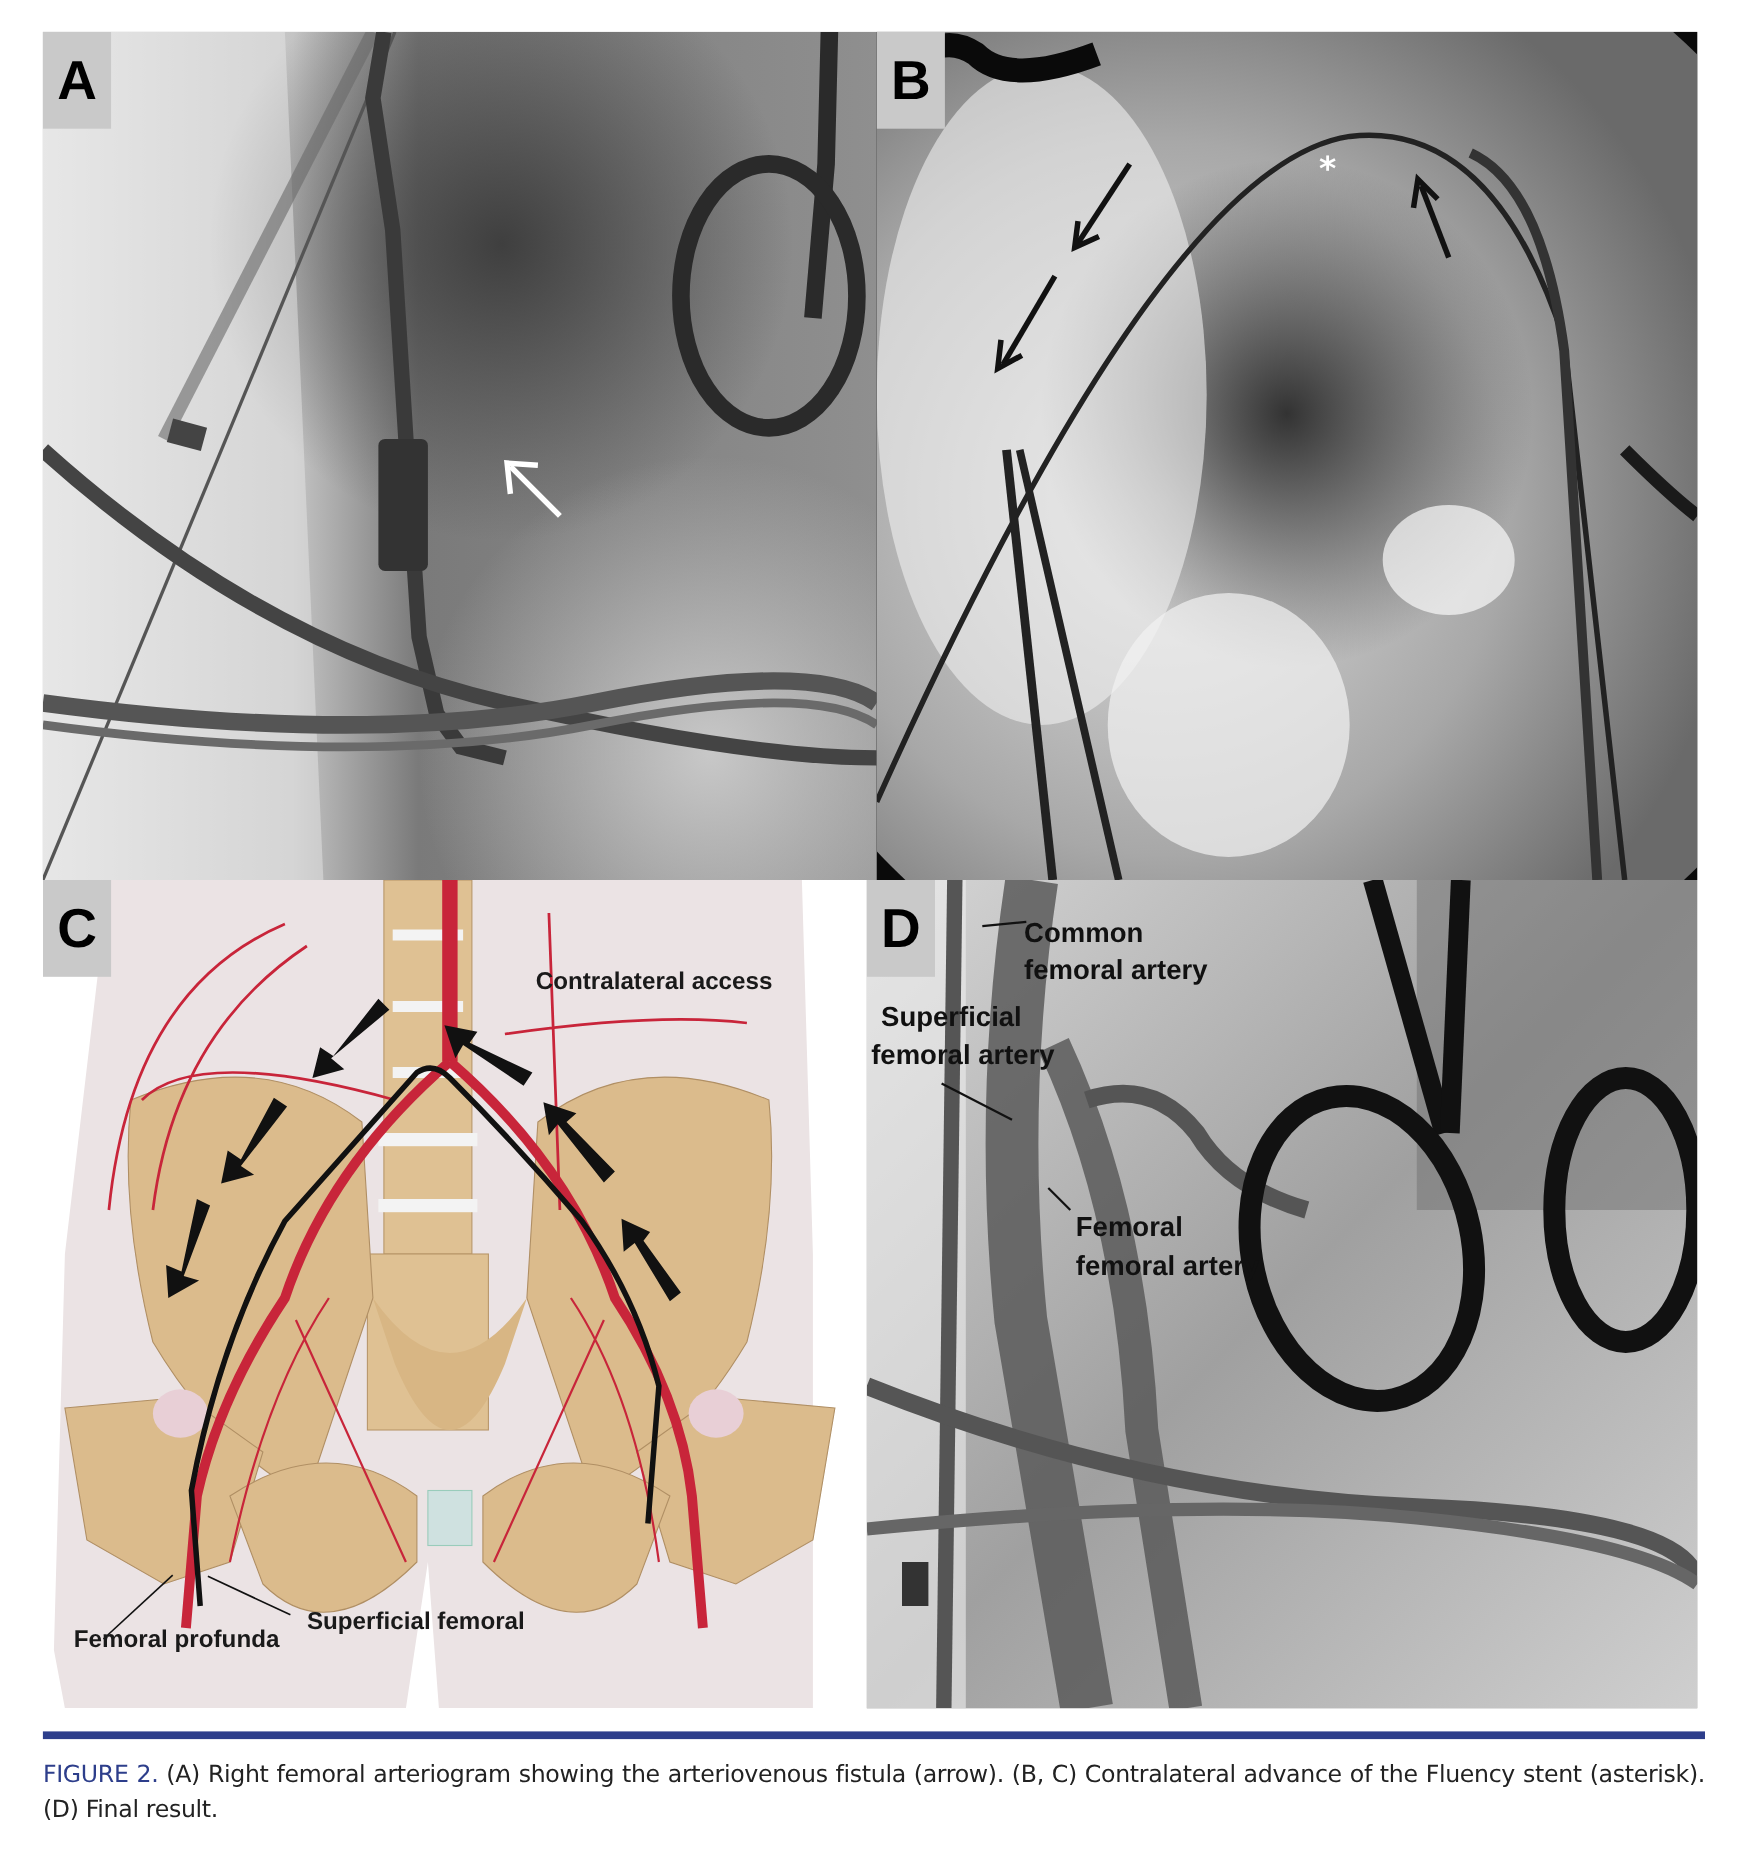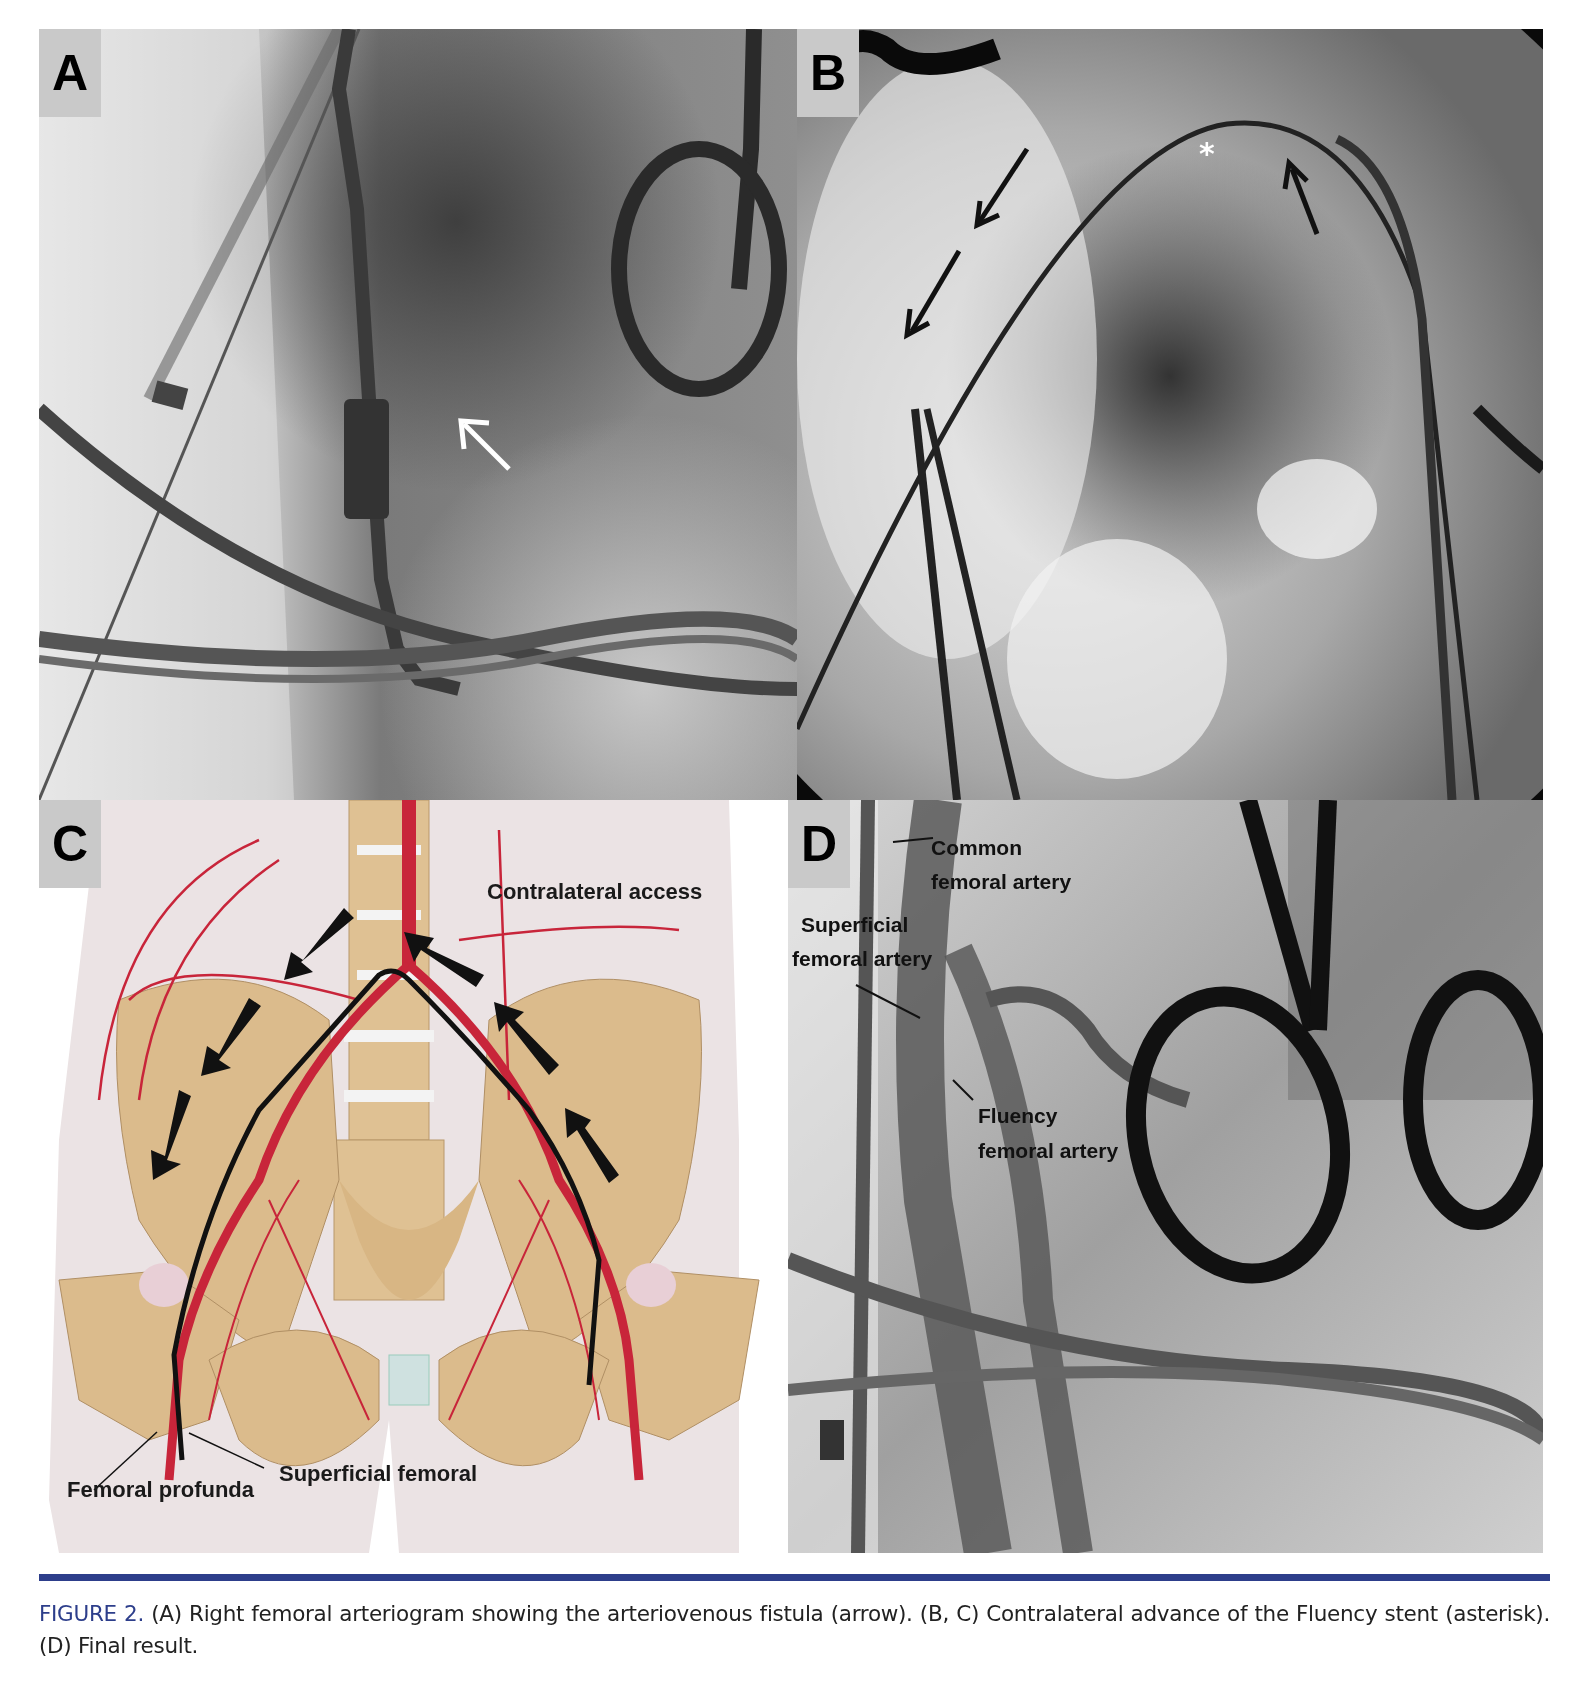--- a/index.html
+++ b/index.html
@@ -1,20 +1,20 @@
 <!DOCTYPE html>
 <html><head>
 <meta charset="utf-8">
 <style>
   html,body{margin:0;padding:0;background:#fff;}
   body{width:1588px;height:1684px;position:relative;overflow:hidden;font-family:"Liberation Sans",sans-serif;}
   .panel{position:absolute;overflow:hidden;}
   .panel svg{position:absolute;left:0;top:0;width:100%;height:100%;}
   .plabel{position:absolute;left:0;top:0;width:62px;height:88px;background:#c9c9c9;color:#000;font-family:"Liberation Sans",sans-serif;font-weight:bold;font-size:50px;line-height:88px;text-align:center;}
-  .anno{position:absolute;color:#111;font-weight:bold;font-family:"Liberation Sans",sans-serif;font-size:21px;line-height:36px;white-space:nowrap;}
+  .anno{position:absolute;color:#111;font-weight:bold;font-family:"Liberation Sans",sans-serif;font-size:25px;line-height:36px;white-space:nowrap;}
   .annoC{font-size:22px;line-height:28px;color:#1a1a1a;}
   #rule{position:absolute;left:39px;top:1574px;width:1511px;height:7px;background:#2d3e8b;}
   #caption{position:absolute;left:39px;top:1598px;width:1511px;font-family:"DejaVu Sans",sans-serif;font-size:21.5px;line-height:32px;color:#222;text-align:justify;text-align-last:left;letter-spacing:-0.3px;}
   #caption .fig{color:#2d3e8b;}
 </style>
 </head>
 <body>
 
 <div class="panel" style="left:39px;top:29px;width:758px;height:771px;background:#8a8a8a;">
   <svg viewBox="0 0 758 771" preserveAspectRatio="none">
@@ -180,18 +180,18 @@
     <path d="M0 590 Q 300 560 500 580 T 755 640" stroke="#666" stroke-width="12" fill="none"></path>
     <line x1="105" y1="42" x2="145" y2="38" stroke="#111" stroke-width="2"></line>
     <line x1="68" y1="185" x2="132" y2="218" stroke="#111" stroke-width="2"></line>
     <line x1="165" y1="280" x2="185" y2="300" stroke="#111" stroke-width="2"></line>
   </svg>
   <div class="plabel">D</div>
   <div class="anno" style="left:143px;top:30px;">Common</div>
   <div class="anno" style="left:143px;top:64px;">femoral artery</div>
   <div class="anno" style="left:13px;top:107px;">Superficial</div>
   <div class="anno" style="left:4px;top:141px;">femoral artery</div>
-  <div class="anno" style="left:190px;top:298px;">Fluency</div>
+  <div class="anno" style="left:190px;top:298px;">Femoral</div>
   <div class="anno" style="left:190px;top:333px;">femoral artery</div>
 </div>
 
 <div id="rule"></div>
 <div id="caption"><span class="fig">FIGURE 2.</span><span> (A) Right femoral arteriogram showing the arteriovenous fistula (arrow). (B, C) Contralateral advance of the Fluency stent (asterisk). (D) Final result.</span></div>
 
 </body></html>

